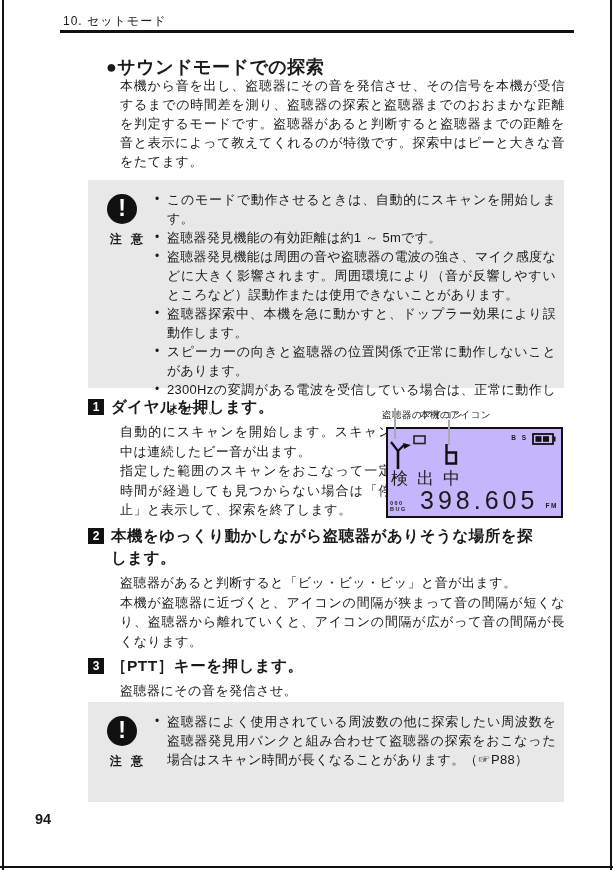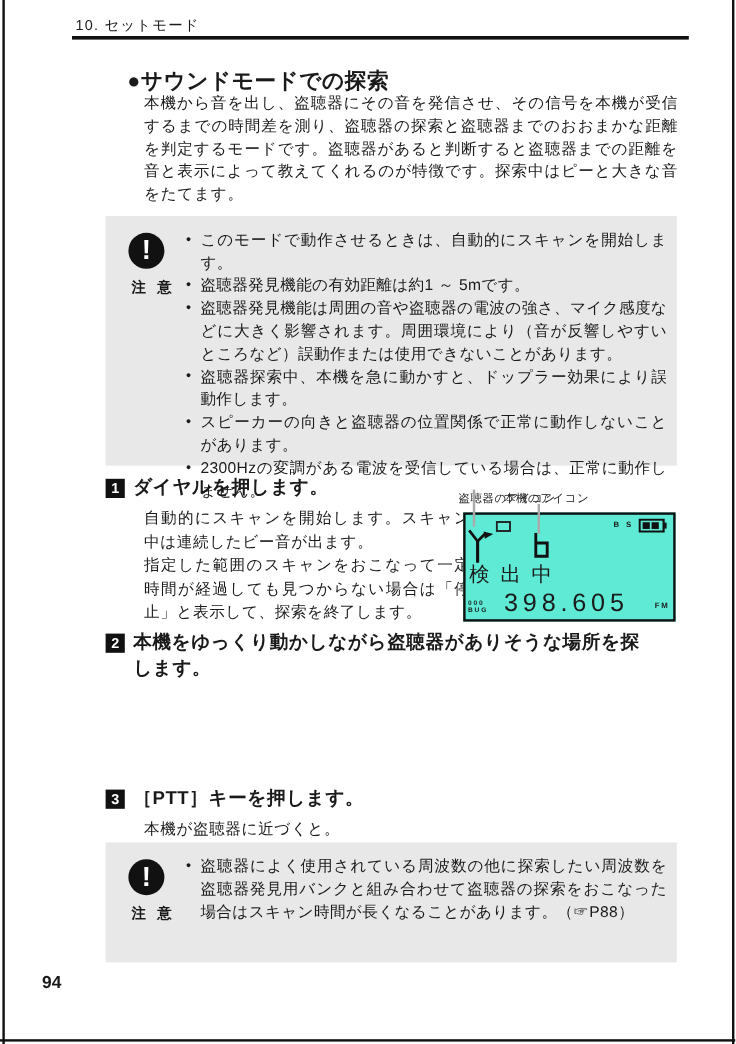--- a/index.html
+++ b/index.html
@@ -49,29 +49,29 @@
 
   
   #figure{position:absolute;left:378px;top:397px;width:190px;height:125px;}
   .fig-label{position:absolute;font-size:9.5px;color:#222;letter-spacing:.5px;white-space:nowrap;}
   #fig-label-bug{left:4px;top:12px;}
   #fig-label-device{left:42px;top:12px;}
   .leader{position:absolute;width:2px;background:#aaa;z-index:3;}
   #leader-bug{left:16px;top:11px;height:31px;}
   #leader-device{left:70px;top:23px;height:25px;}
   .lcd{position:absolute;left:8px;top:30px;width:177px;height:91px;border:2px solid #111;
-    background:#5eead4;box-sizing:border-box;z-index:1;}
+    background:#c4b5fd;box-sizing:border-box;z-index:1;}
   .lcd-flag{position:absolute;left:25px;top:2px;}
   .lcd-bs{position:absolute;right:33px;top:5px;font-size:6.5px;letter-spacing:2px;font-weight:bold;}
   .lcd-batt{position:absolute;right:5px;top:2px;}
   .lcd-antenna{position:absolute;left:2px;top:12px;}
   .lcd-device{position:absolute;left:56px;top:15px;}
   .lcd-status{position:absolute;left:3px;top:38px;font-size:17px;letter-spacing:9px;white-space:nowrap;}
   .lcd-chbank{position:absolute;left:2px;bottom:4px;font-size:5.5px;line-height:6px;letter-spacing:1.5px;font-weight:bold;}
-  .lcd-freq{position:absolute;left:32px;bottom:1px;font-size:21px;letter-spacing:4px;white-space:nowrap;}
+  .lcd-freq{position:absolute;left:32px;bottom:1px;font-size:25px;letter-spacing:4px;white-space:nowrap;}
   .lcd-mode{position:absolute;right:3px;bottom:7px;font-size:6.5px;letter-spacing:1.5px;font-weight:bold;}
 
   
   .page-num{position:absolute;left:35px;top:811px;font-size:14.5px;font-weight:bold;}
 </style>
 </head>
 <body>
 
 <div class="page">
   <div class="edge-left"></div>
@@ -152,29 +152,33 @@
       <div class="lcd-freq">398.605</div>
       <div class="lcd-mode">FM</div>
     </div>
   </div>
 
   <div class="step" id="step2">
     <div class="step-head">
       <span class="step-num">2</span>
       <span class="step-title">本機をゆっくり動かしながら盗聴器がありそうな場所を探します。</span>
     </div>
+    <div class="step-body">
+      <p>盗聴器があると判断すると「ビッ・ビッ・ビッ」と音が出ます。</p>
+      <p>本機が盗聴器に近づくと、アイコンの間隔が狭まって音の間隔が短くなり、盗聴器から離れていくと、アイコンの間隔が広がって音の間隔が長くなります。</p>
+    </div>
   </div>
 
   <div class="step" id="step3">
     <div class="step-head">
       <span class="step-num">3</span>
       <span class="step-title">［PTT］キーを押します。</span>
     </div>
     <div class="step-body">
-      <p>本機が盗聴器に近づくと。</p>
+      <p>盗聴器にその音を発信させ。</p>
     </div>
   </div>
 
   <div class="caution" id="caution-bottom">
     <div class="caution-left">
       <div class="caution-circle">!</div>
       <div class="caution-label">注 意</div>
     </div>
     <ul class="caution-list">
       <li>盗聴器によく使用されている周波数の他に探索したい周波数を盗聴器発見用バンクと組み合わせて盗聴器の探索をおこなった場合はスキャン時間が長くなることがあります。（☞P88）</li>

